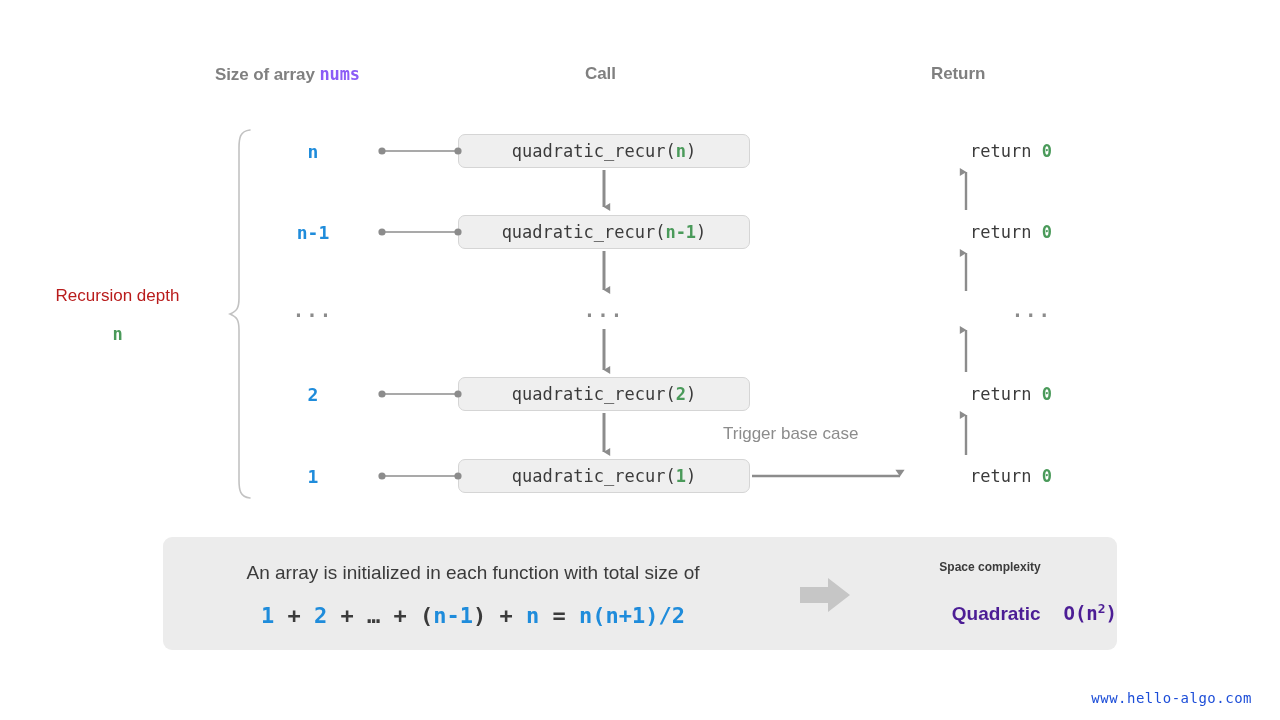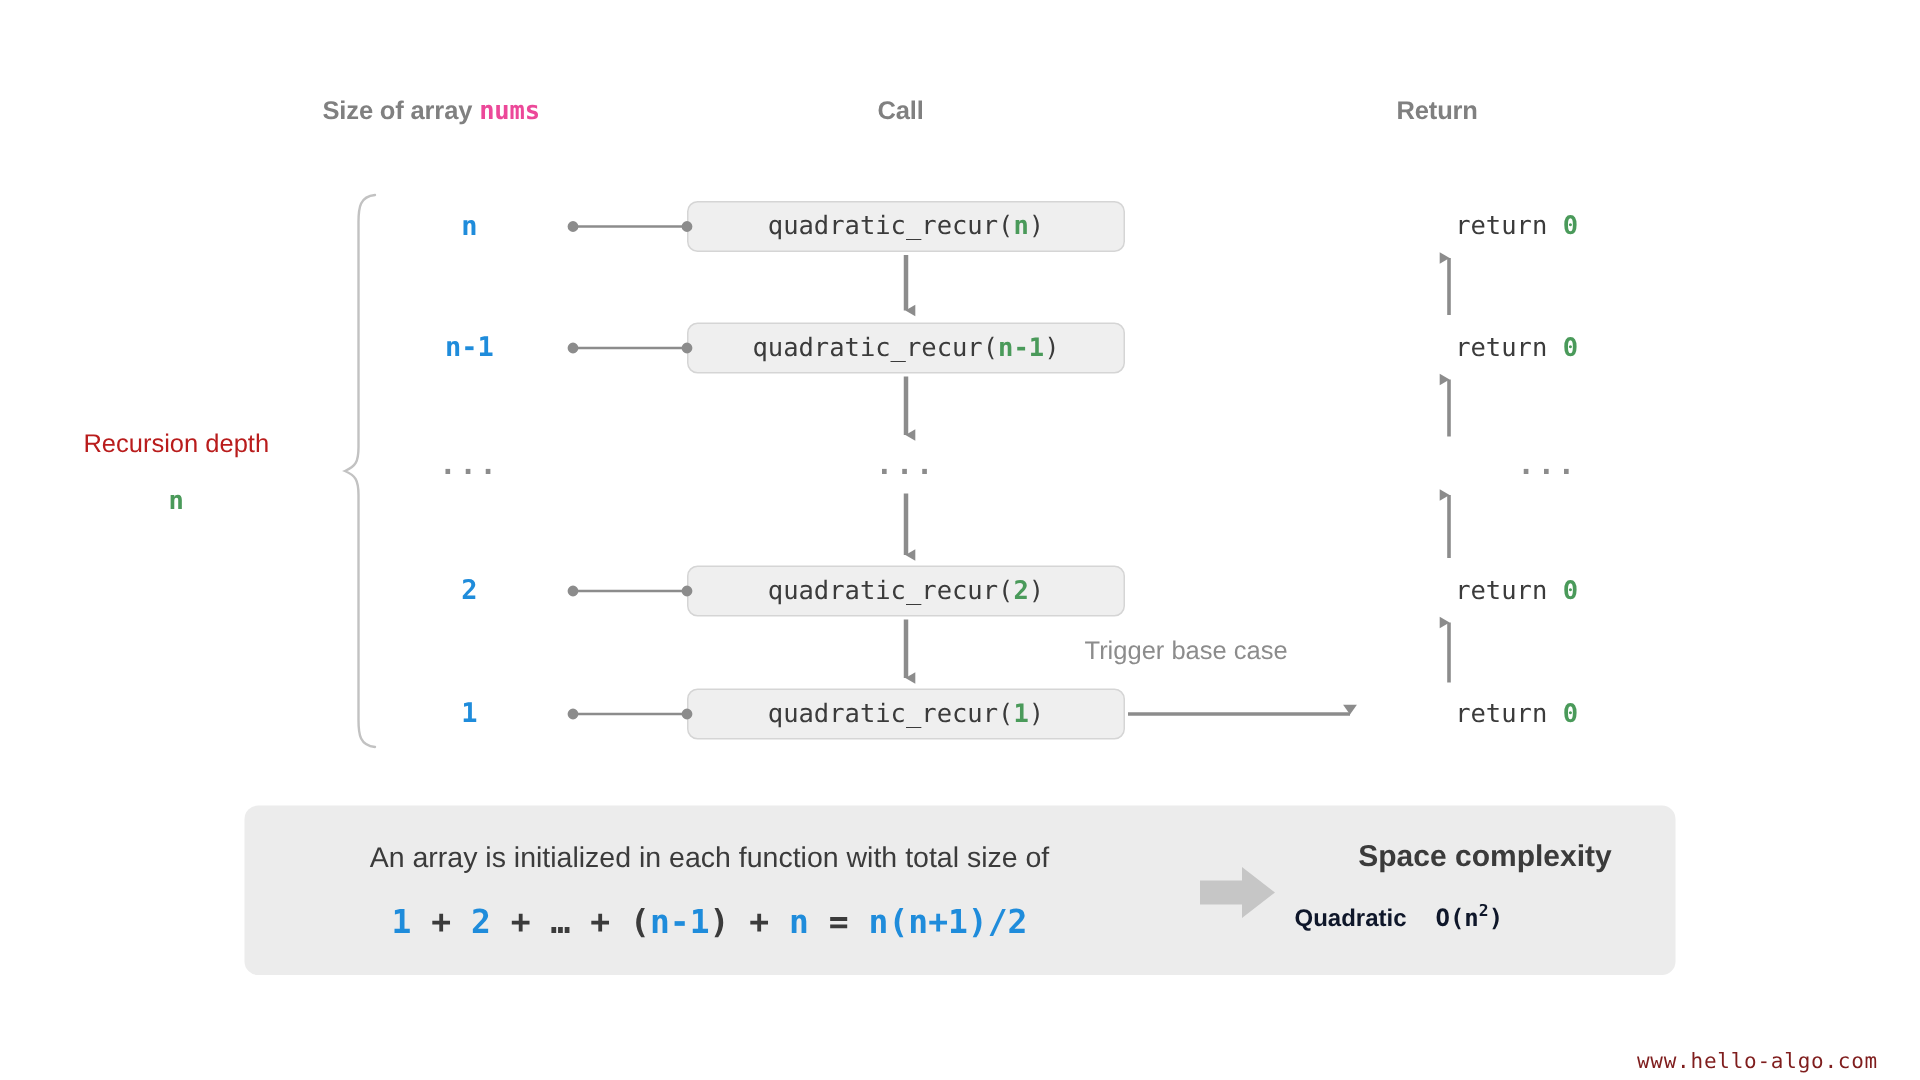--- a/index.html
+++ b/index.html
@@ -31,21 +31,21 @@
     color: #808080;
     white-space: nowrap;
     letter-spacing: -0.1px;
   }
   .hdr-size  { left: 215px; top: 64px; }
   .hdr-call  { left: 585px; top: 64px; }
   .hdr-ret   { left: 931px; top: 64px; }
   .mono-blue {
     font-family: "DejaVu Sans Mono", monospace;
     font-weight: bold;
-    color: #ec4899;
+    color: #8b5cf6;
     font-size: 17px;
   }
 
   
   .depth-label {
     position: absolute;
     left: 30px;
     top: 286px;
     width: 175px;
     text-align: center;
@@ -198,49 +198,49 @@
     top: 41px;
   }
 
   .sum-right-title {
     position: absolute;
     left: 700px;
     top: 23px;
     width: 254px;
     text-align: center;
     font-weight: bold;
-    font-size: 20px;
+    font-size: 12px;
     color: #3b3b3b;
     white-space: nowrap;
   }
   .sum-right-val {
     position: absolute;
     left: 700px;
     top: 64px;
     width: 254px;
-    text-align: left;
-    white-space: nowrap;
-    font-weight: bold;
-    font-size: 16px;
-    color: #0f172a;
+    text-align: right;
+    white-space: nowrap;
+    font-weight: bold;
+    font-size: 19px;
+    color: #4c1d95;
   }
   .sum-right-val .mono {
     font-family: "DejaVu Sans Mono", monospace;
     font-weight: bold;
   }
   .sum-right-val sup { font-size: 0.68em; }
 
   
   .watermark {
     position: absolute;
     right: 28px;
-    bottom: 4px;
+    bottom: 14px;
     font-family: "DejaVu Sans Mono", monospace;
     font-size: 14px;
-    color: #7f1d1d;
+    color: #1d4ed8;
     letter-spacing: 0.5px;
   }
 
   svg.overlay {
     position: absolute;
     left: 0; top: 0;
     width: 1280px; height: 720px;
     pointer-events: none;
   }
 </style>

